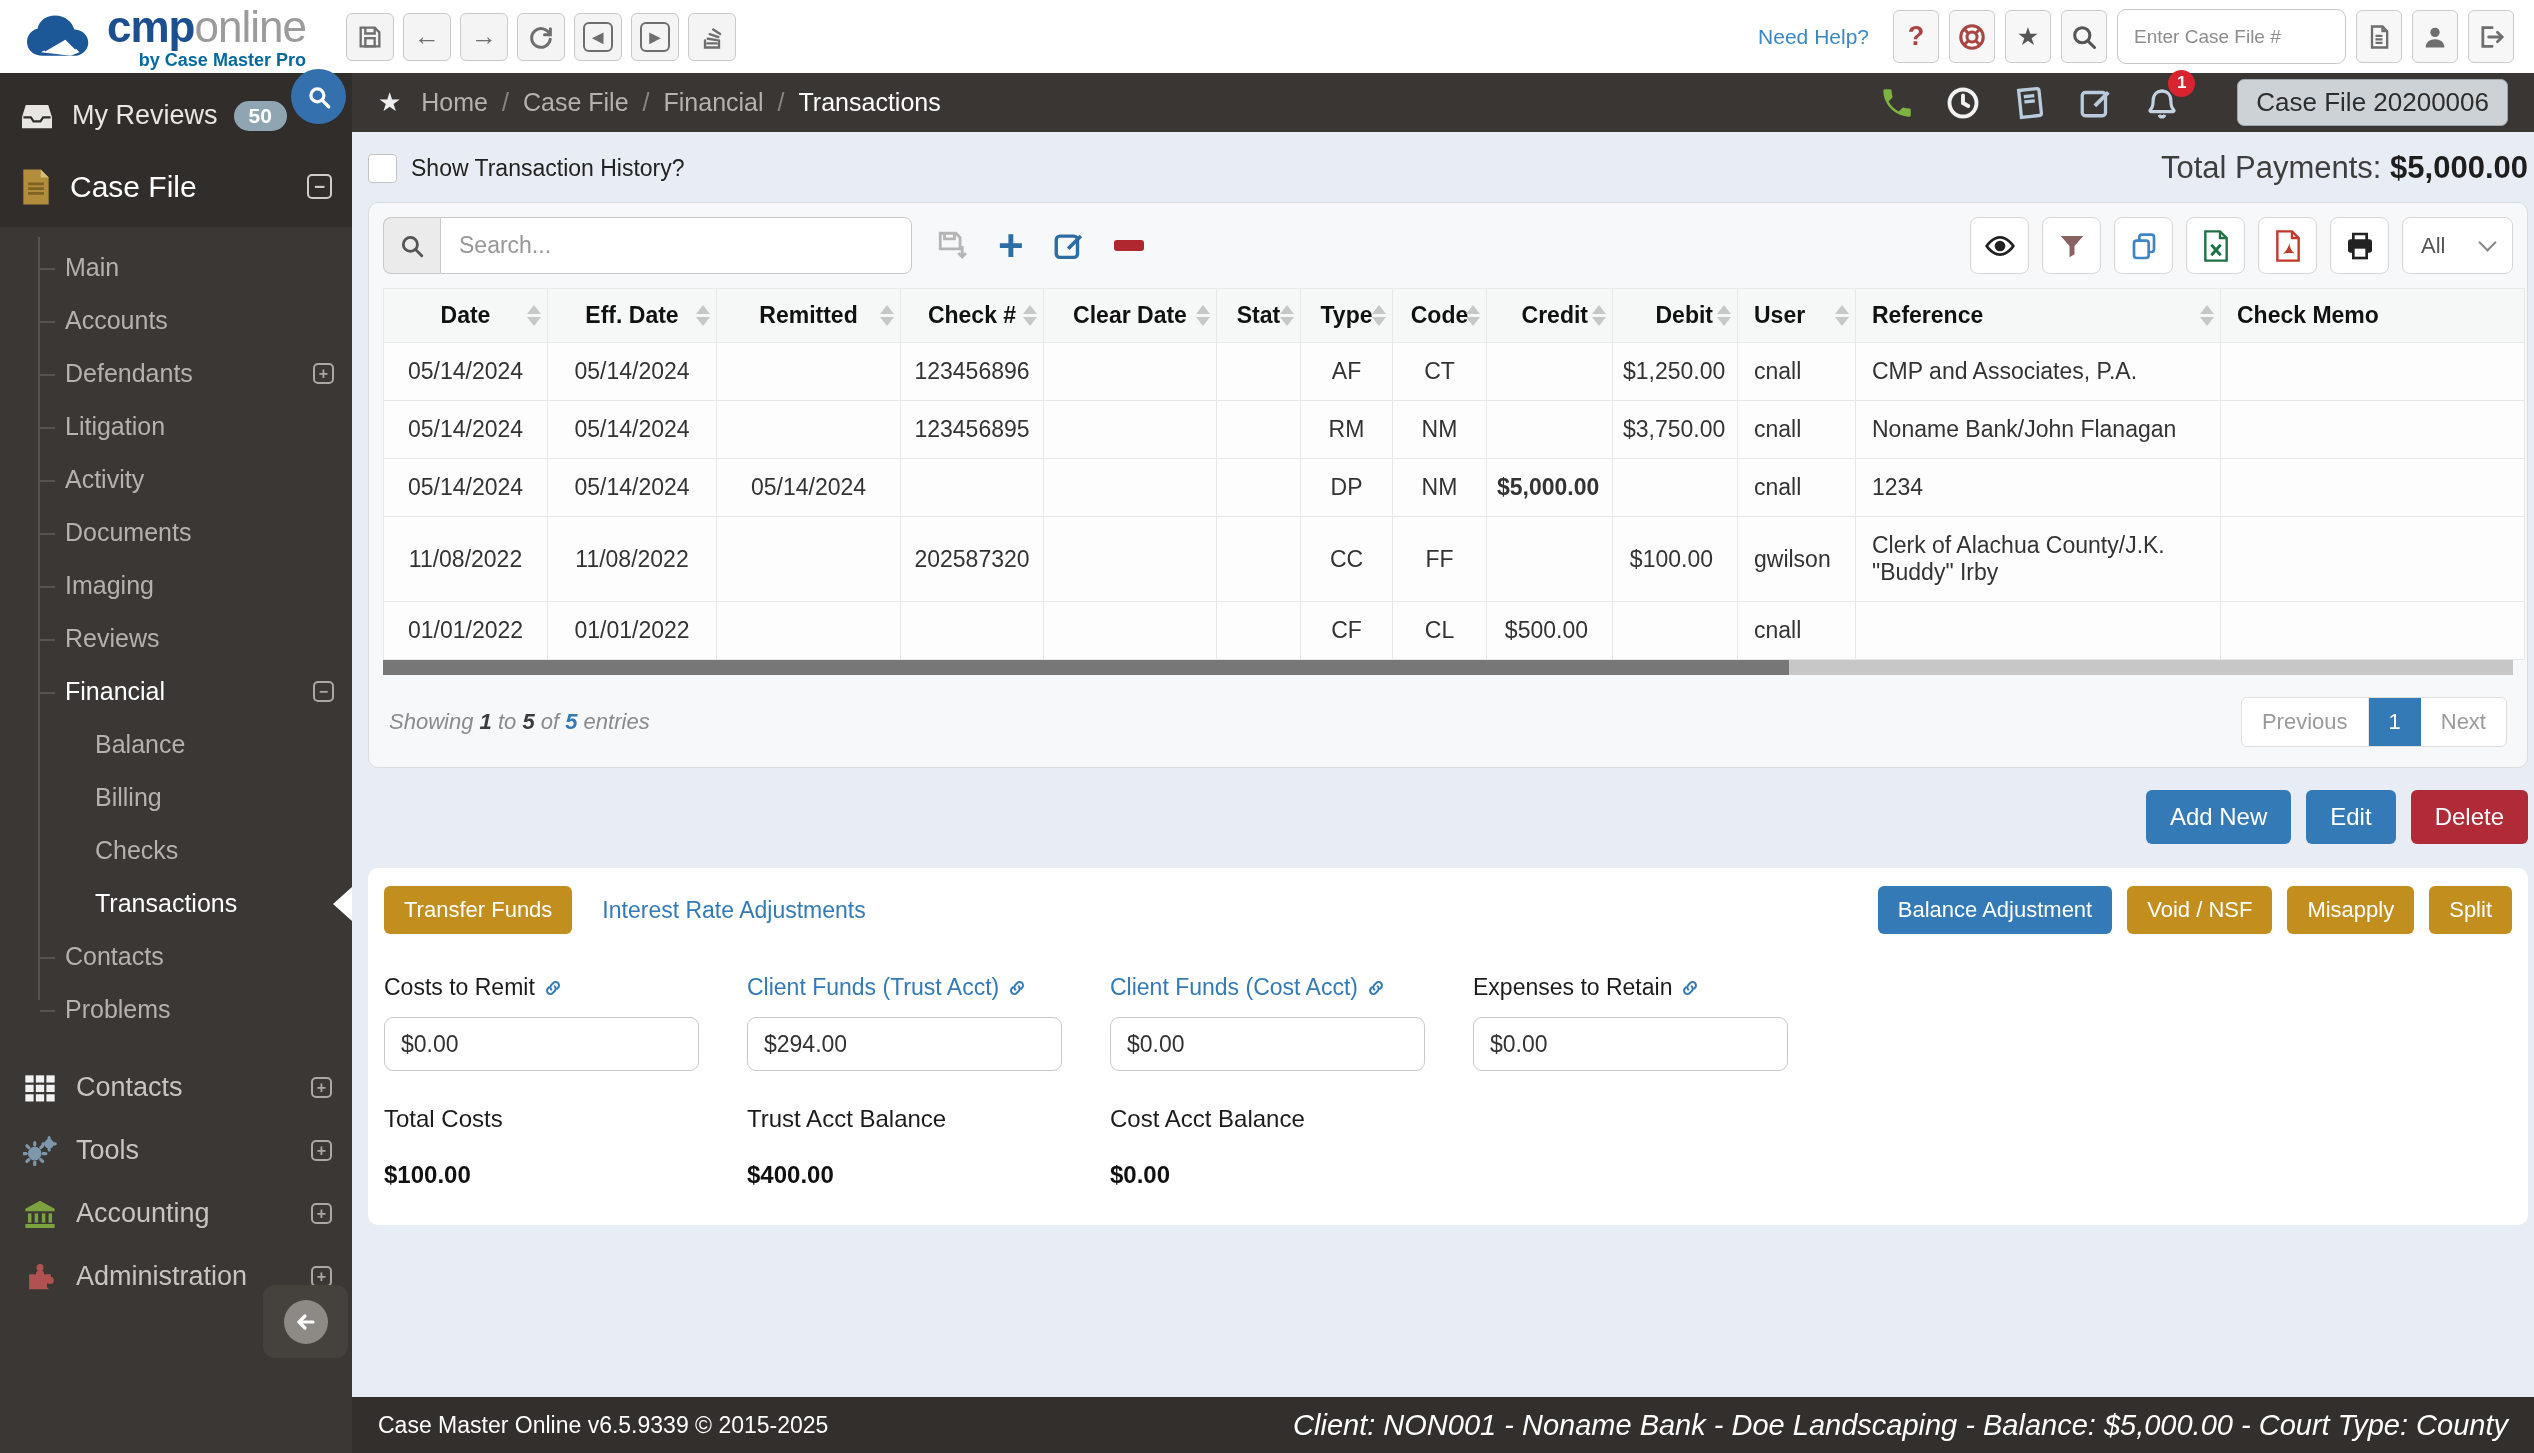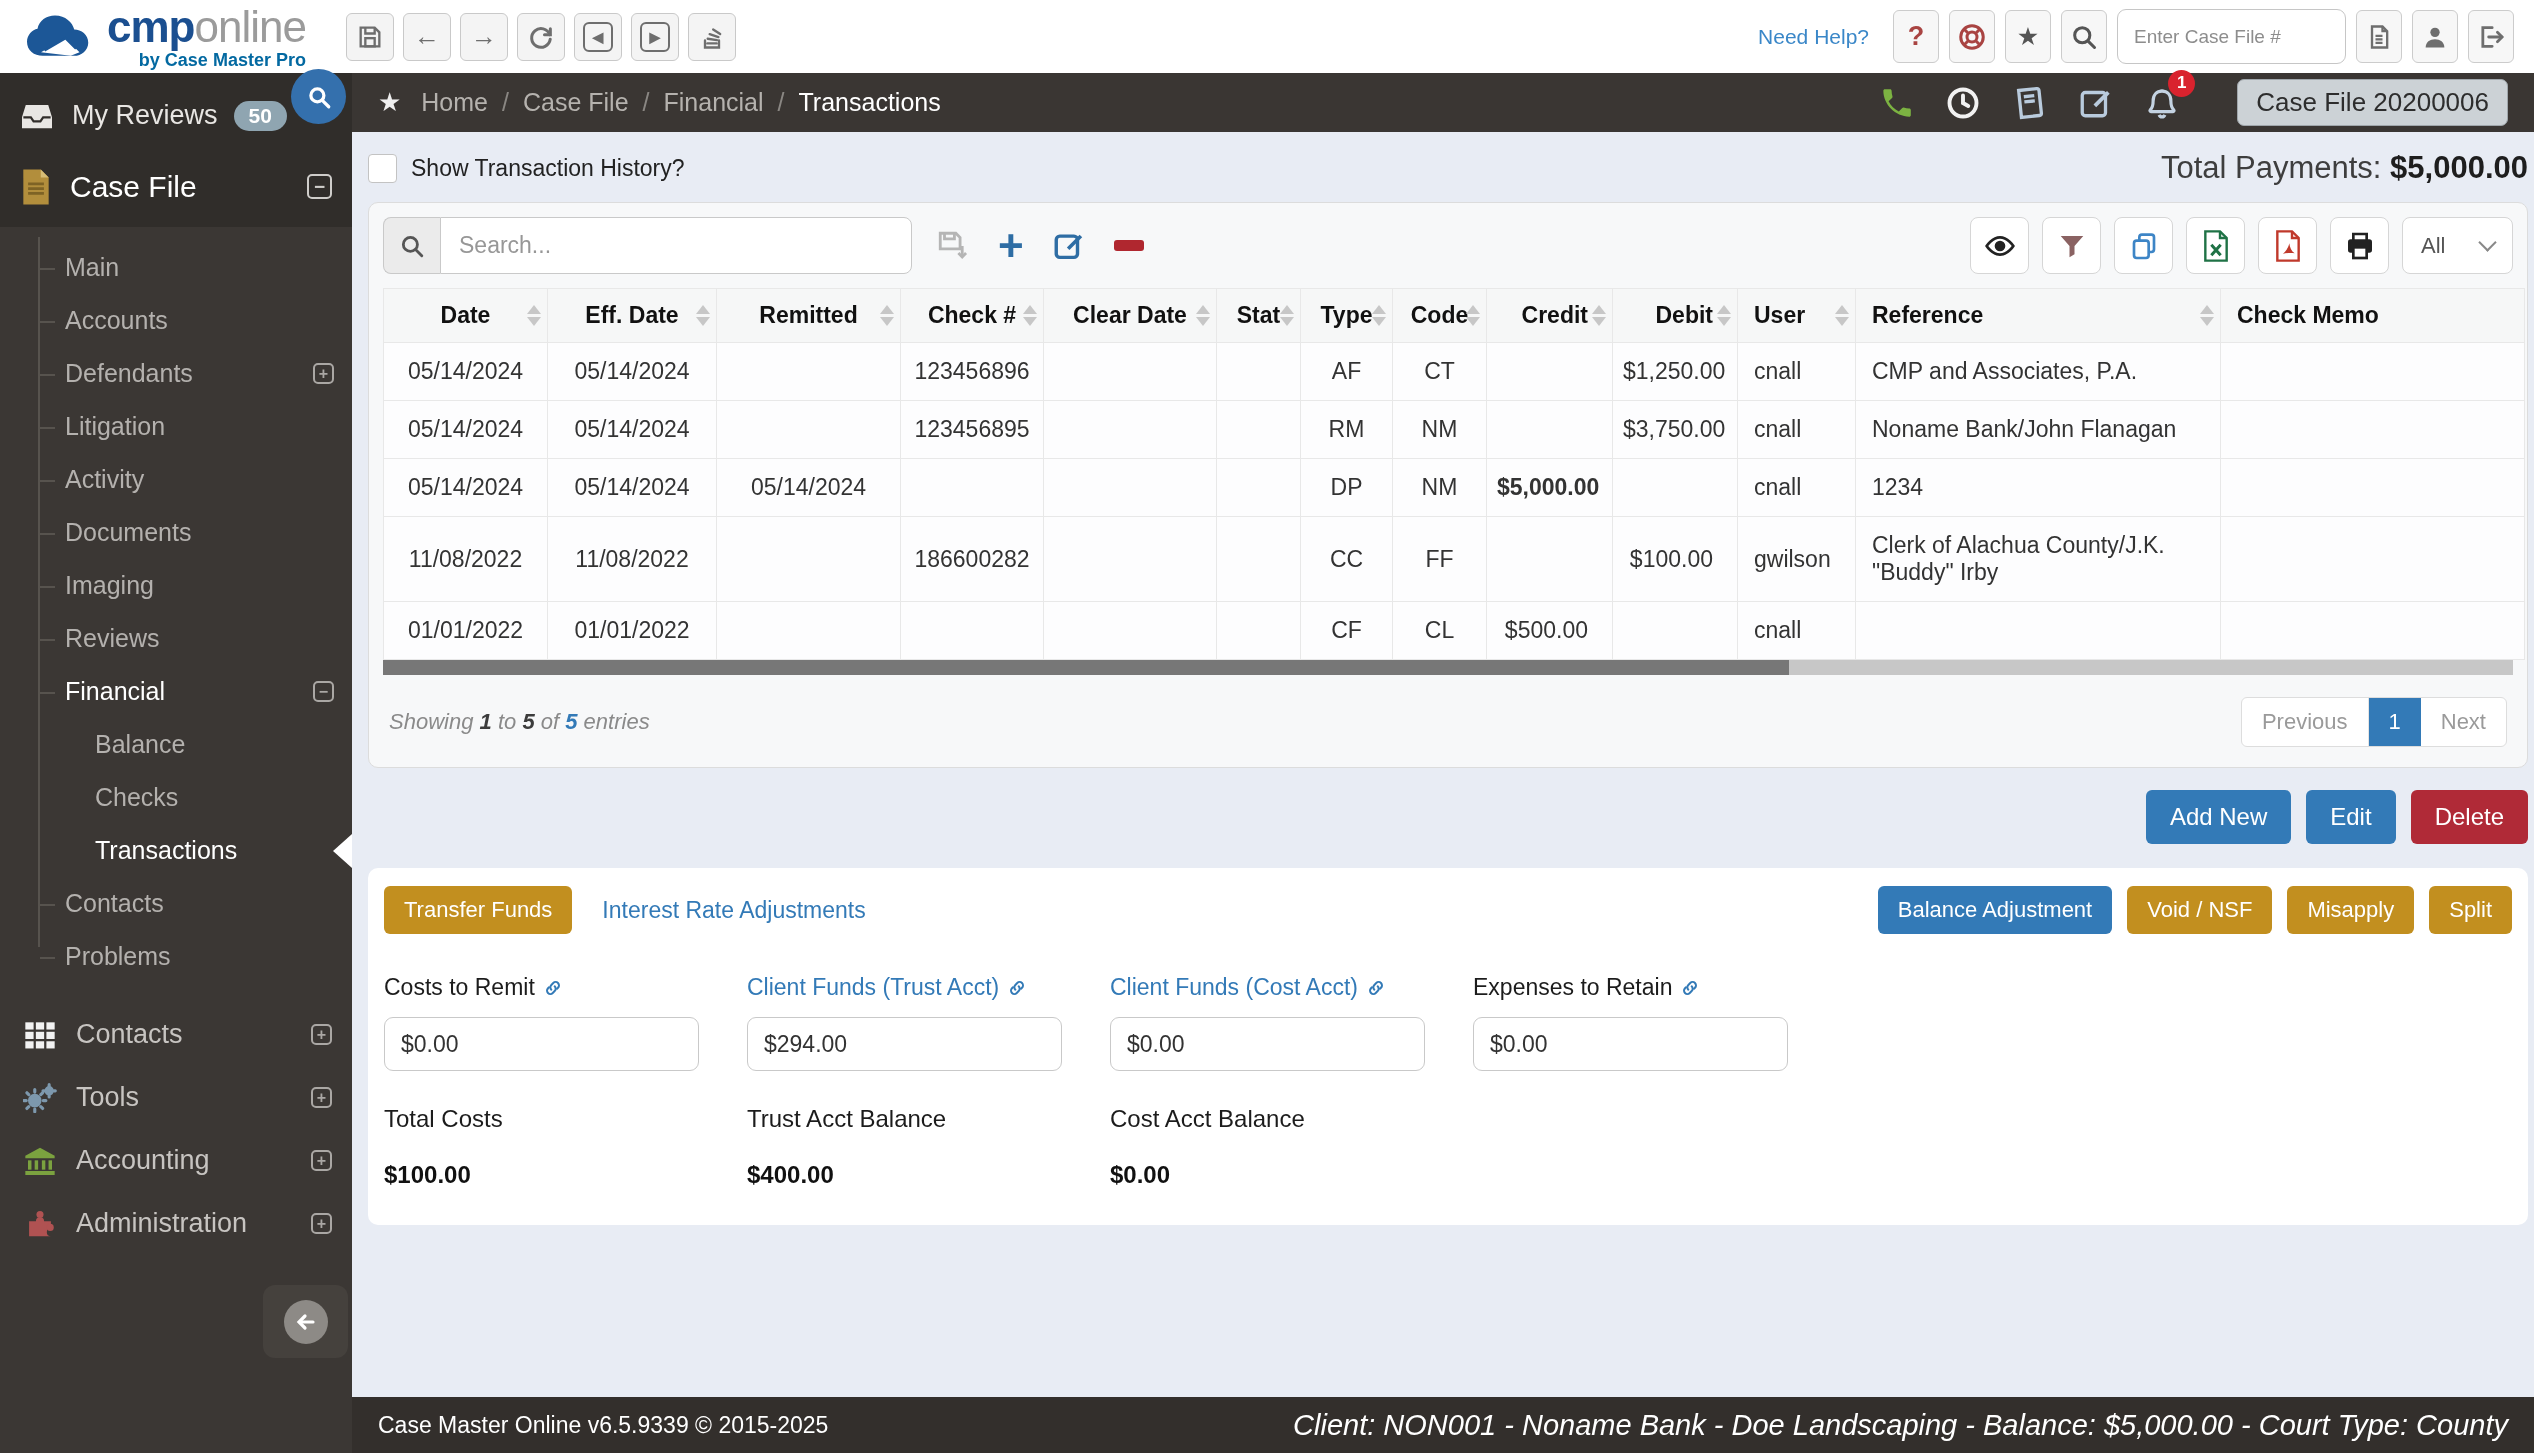--- a/index.html
+++ b/index.html
@@ -334,20 +334,23 @@
             <span>Reviews</span>
           </li>
         <li class="lvl1 on">
             <span>Financial</span>
             <span class="sqbox">
               <span>−</span>
             </span>
           </li>
         <li class="lvl2">
             <span>Balance</span>
+          </li>
+        <li class="lvl2">
+            <span>Billing</span>
           </li>
         <li class="lvl2">
             <span>Checks</span>
           </li>
         <li class="lvl2 on">
             <span>Transactions</span>
             <span class="cur-arrow"></span>
           </li>
         <li class="lvl1">
             <span>Contacts</span>
@@ -659,21 +662,21 @@
                   <td class="strong">$5,000.00</td>
                   <td></td>
                   <td>cnall</td>
                   <td>1234</td>
                   <td></td>
               </tr>
               <tr>
                 <td>11/08/2022</td>
                   <td>11/08/2022</td>
                   <td></td>
-                  <td>186600282</td>
+                  <td>202587320</td>
                   <td></td>
                   <td></td>
                   <td>CC</td>
                   <td>FF</td>
                   <td></td>
                   <td>$100.00</td>
                   <td>gwilson</td>
                   <td>Clerk of Alachua County/J.K. "Buddy" Irby</td>
                   <td></td>
               </tr>

